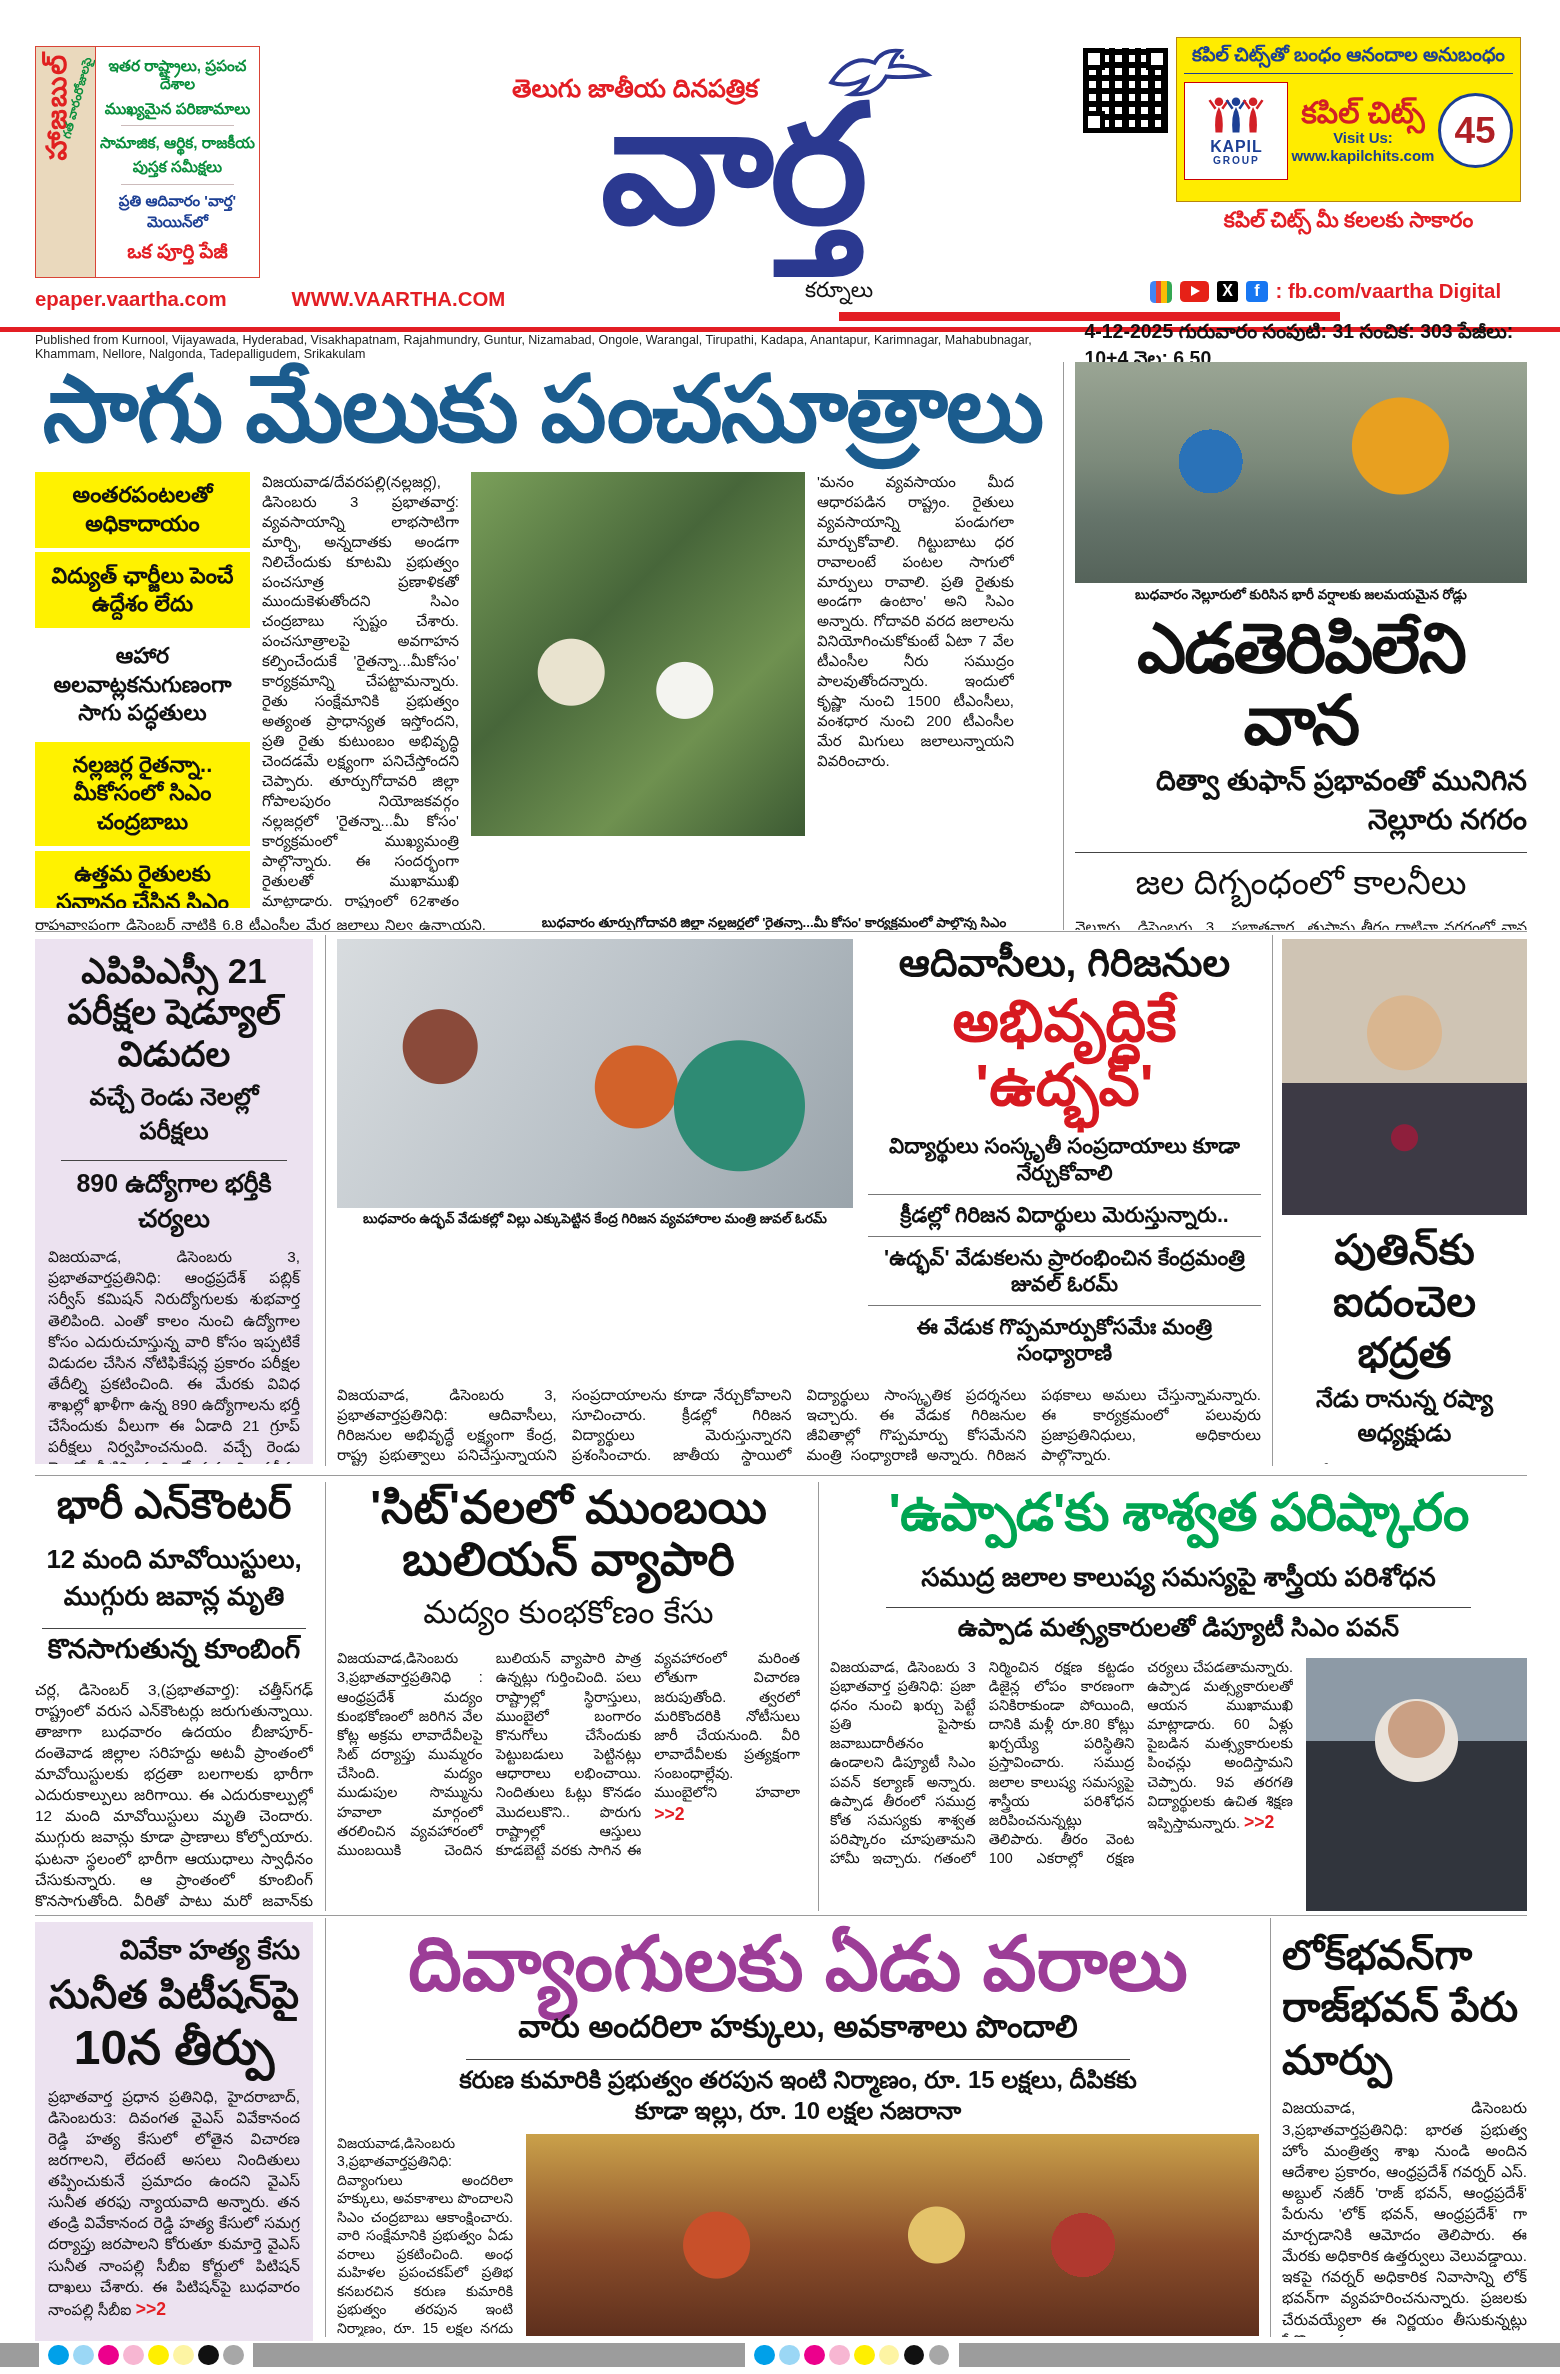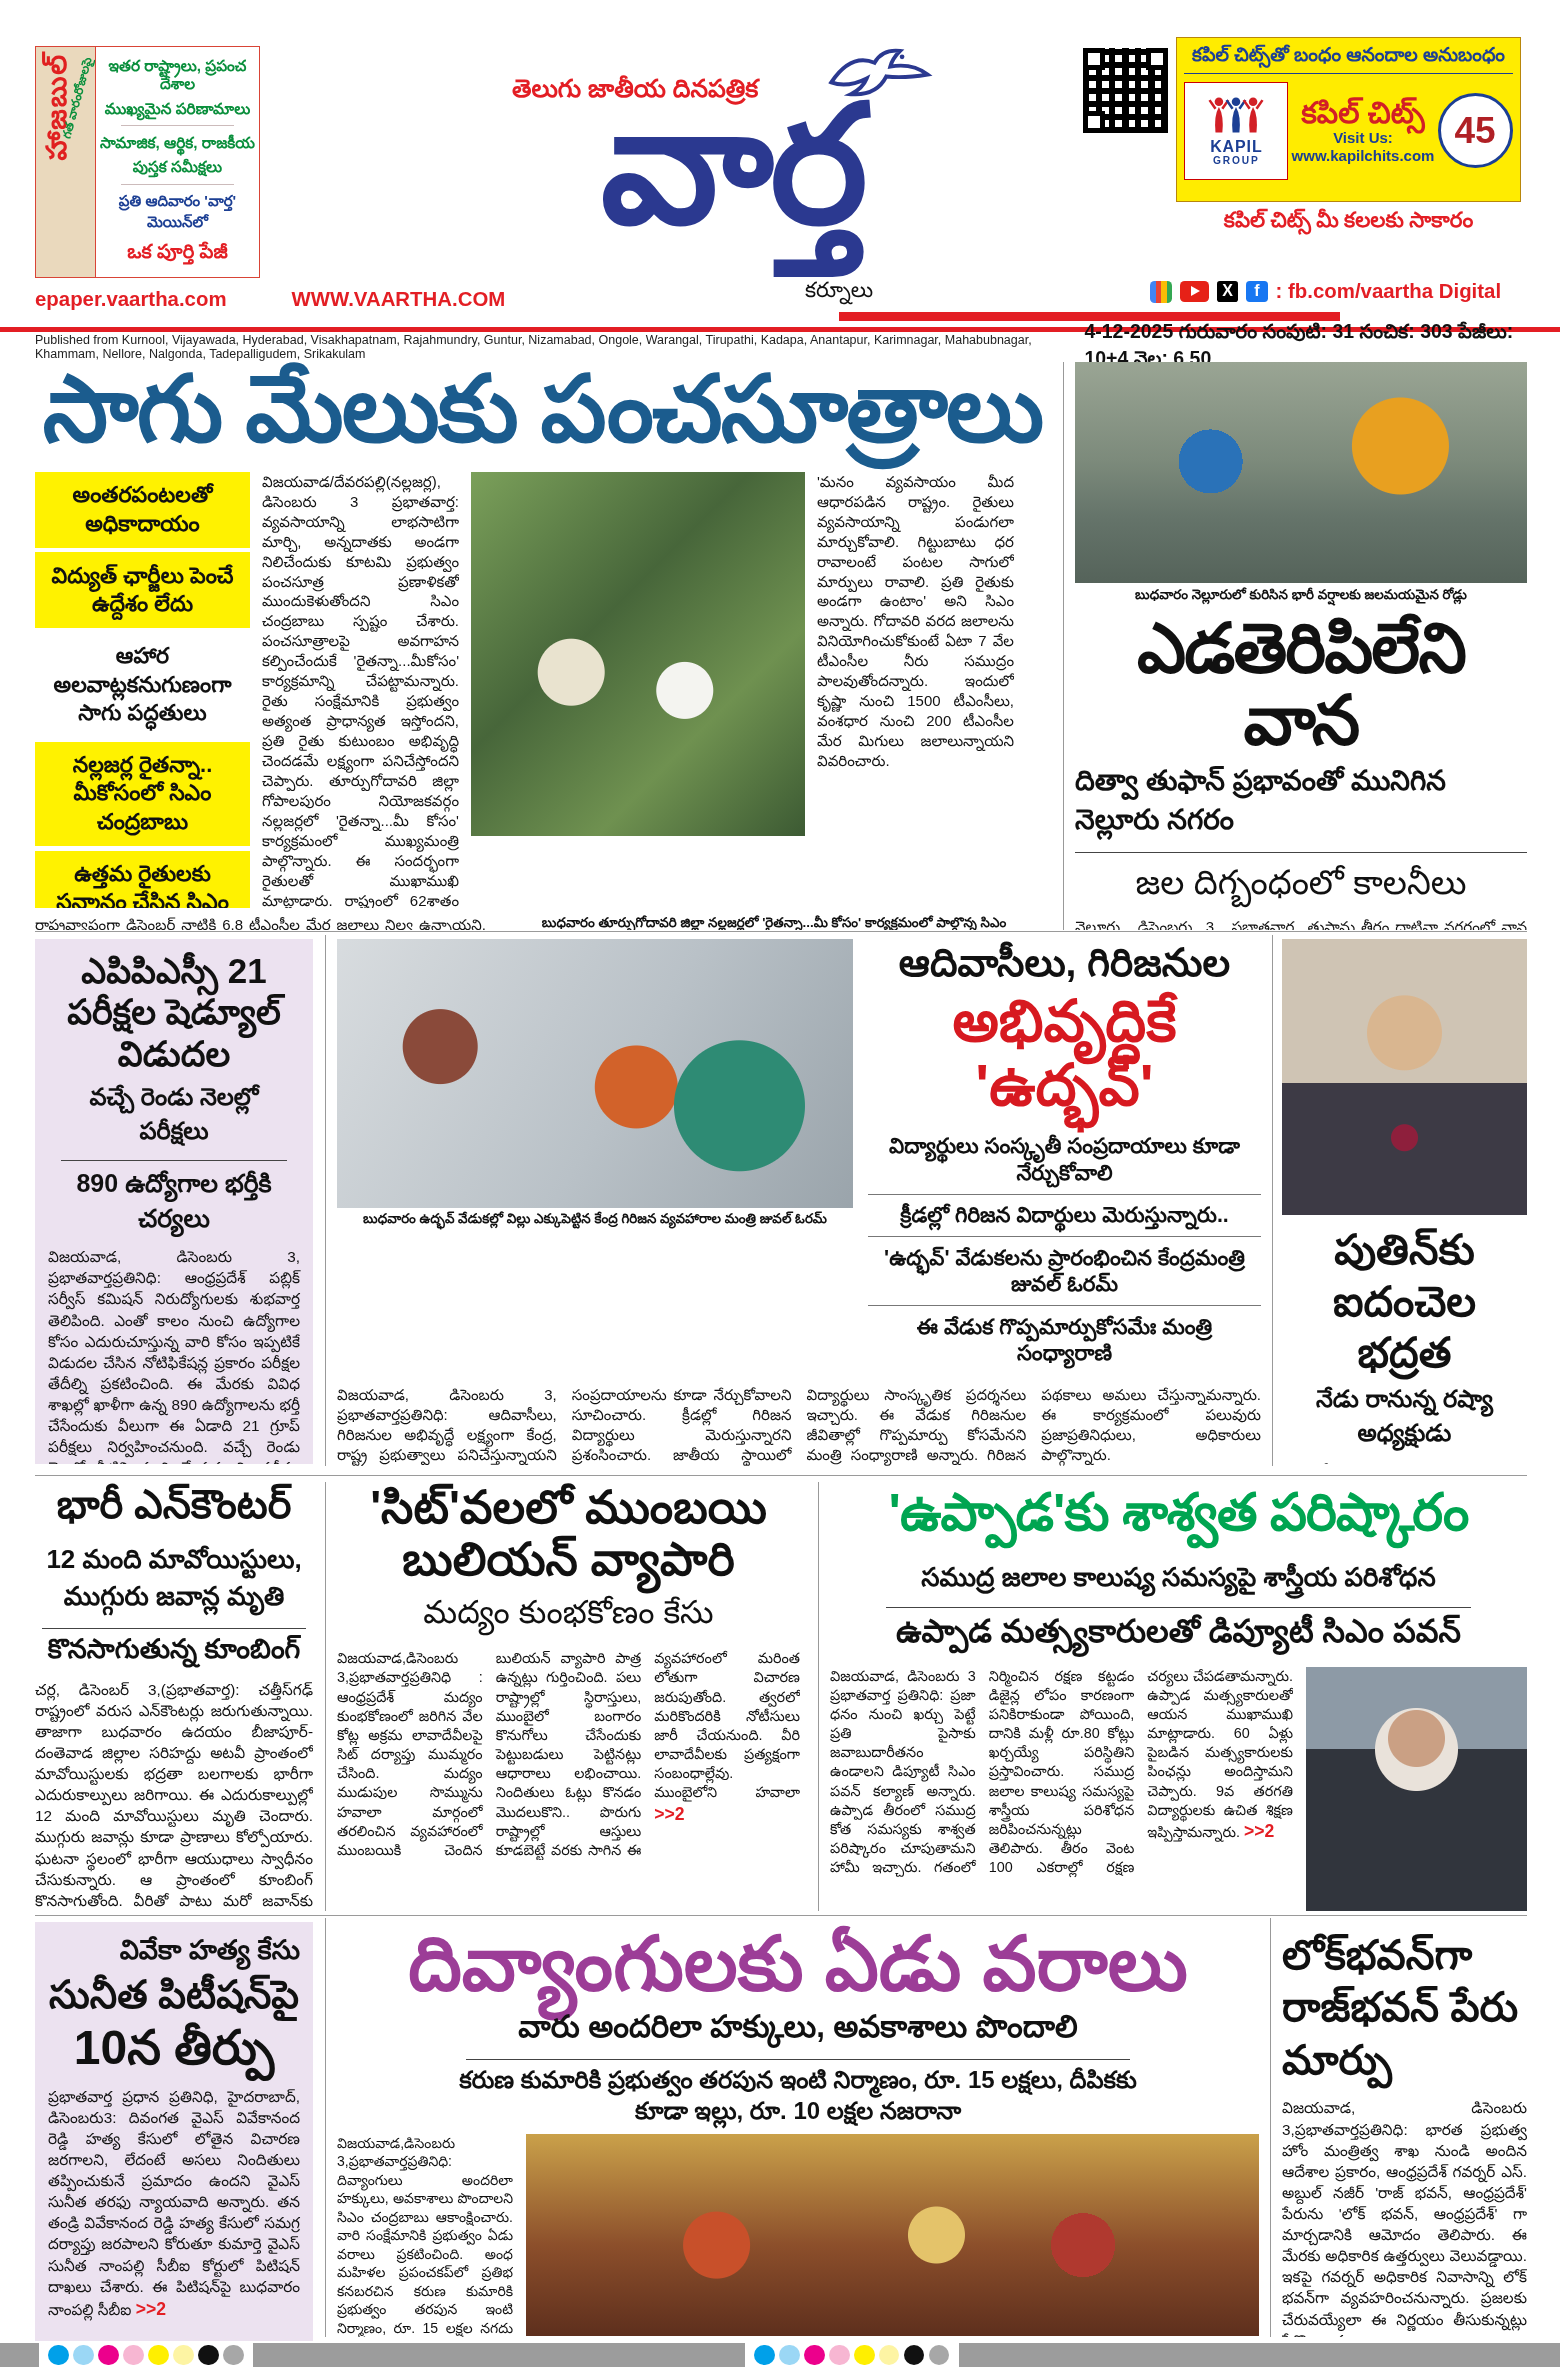--- a/index.html
+++ b/index.html
@@ -78,21 +78,21 @@
   .lead-cont{width:451px;font-size:15px;line-height:1.33;text-align:justify;}
   .lead-cap{flex:1;font-size:13.4px;font-weight:bold;text-align:center;}
 
   
   #rain{left:1063px;top:362px;width:464px;height:568px;border-left:0.9px solid #999;padding-left:11px;box-sizing:border-box;overflow:hidden;}
   .rain-photo{height:221px;background:
       radial-gradient(circle at 72% 38%,#e8a020 0 48px,transparent 49px),
       radial-gradient(circle at 30% 45%,#2a72b8 0 32px,transparent 32px),
       linear-gradient(180deg,#9aa594 0%,#7c8a7b 45%,#65746a 70%,#55635a 100%);}
   .rain-head{font-size:69px;font-weight:bold;text-align:center;letter-spacing:-1.9px;margin-top:9.3px;line-height:1.05;}
-  .rain-sub1{font-size:28px;font-weight:bold;text-align:left;margin-top:7.4px;padding-bottom:9.3px;border-bottom:1.9px solid #444;}
+  .rain-sub1{font-size:28px;font-weight:bold;text-align:right;margin-top:7.4px;padding-bottom:9.3px;border-bottom:1.9px solid #444;}
   .rain-sub2{font-size:34px;text-align:center;margin:9.3px 0 7.4px;}
   .rain-body{column-count:2;column-gap:13px;font-size:15px;line-height:1.33;text-align:justify;max-height:147px;overflow:hidden;}
 
   
   #appsc{left:35px;top:939px;width:278px;height:525px;background:#ece2f0;padding:11px 13px;box-sizing:border-box;overflow:hidden;}
   .appsc-head{font-size:35px;font-weight:bold;text-align:center;line-height:1.18;}
   .appsc-sub1{font-size:24px;font-weight:bold;text-align:center;margin:9.3px 13px 7.4px;padding-bottom:9.3px;border-bottom:1.9px solid #444;}
   .appsc-sub2{font-size:25px;font-weight:bold;text-align:center;margin-bottom:7.4px;}
   .appsc-body{font-size:15.3px;line-height:1.38;text-align:justify;}
 
@@ -129,21 +129,21 @@
   .enc-body{font-size:15.3px;line-height:1.38;text-align:justify;}
 
   #sit{left:325px;top:1482px;width:486px;height:429px;border-left:0.9px solid #999;padding:0 11px;box-sizing:border-box;overflow:hidden;}
   .sit-head{font-size:46px;font-weight:bold;text-align:center;line-height:1.12;}
   .sit-sub{font-size:32px;text-align:center;margin:9.3px 0 11px;}
   .sit-body{column-count:3;column-gap:13px;font-size:14.4px;line-height:1.33;text-align:justify;max-height:260px;overflow:hidden;}
 
   #uppada{left:818px;top:1482px;width:709px;height:429px;border-left:0.9px solid #999;padding-left:11px;box-sizing:border-box;overflow:hidden;}
   .up-head{font-size:52px;color:#00a551;font-weight:bold;text-align:center;letter-spacing:-0.9px;}
   .up-sub1{font-size:26px;font-weight:bold;text-align:center;width:84%;margin:7.4px auto 5.6px;padding-bottom:7.4px;border-bottom:1.9px solid #444;}
-  .up-sub2{font-size:32px;font-weight:bold;text-align:center;margin-bottom:9.3px;}
+  .up-sub2{font-size:25px;font-weight:bold;text-align:center;margin-bottom:9.3px;}
   .up-flex{display:flex;gap:13px;}
   .up-body{flex:1;column-count:3;column-gap:13px;font-size:14.4px;line-height:1.33;text-align:justify;max-height:278px;overflow:hidden;}
   .up-photo{width:221px;height:275px;background:
       radial-gradient(circle at 50% 26%,#caa084 0 28px,transparent 29px),
       radial-gradient(circle at 50% 30%,#e9e2da 0 41px,transparent 42px),
       linear-gradient(180deg,#8d9aa6 0 30%,#31353d 30% 100%);}
 
   
   #viveka{left:35px;top:1922px;width:278px;height:419px;background:#ece2f0;padding:13px;box-sizing:border-box;overflow:hidden;}
   .viv-kick{font-size:27px;font-weight:bold;text-align:right;}

